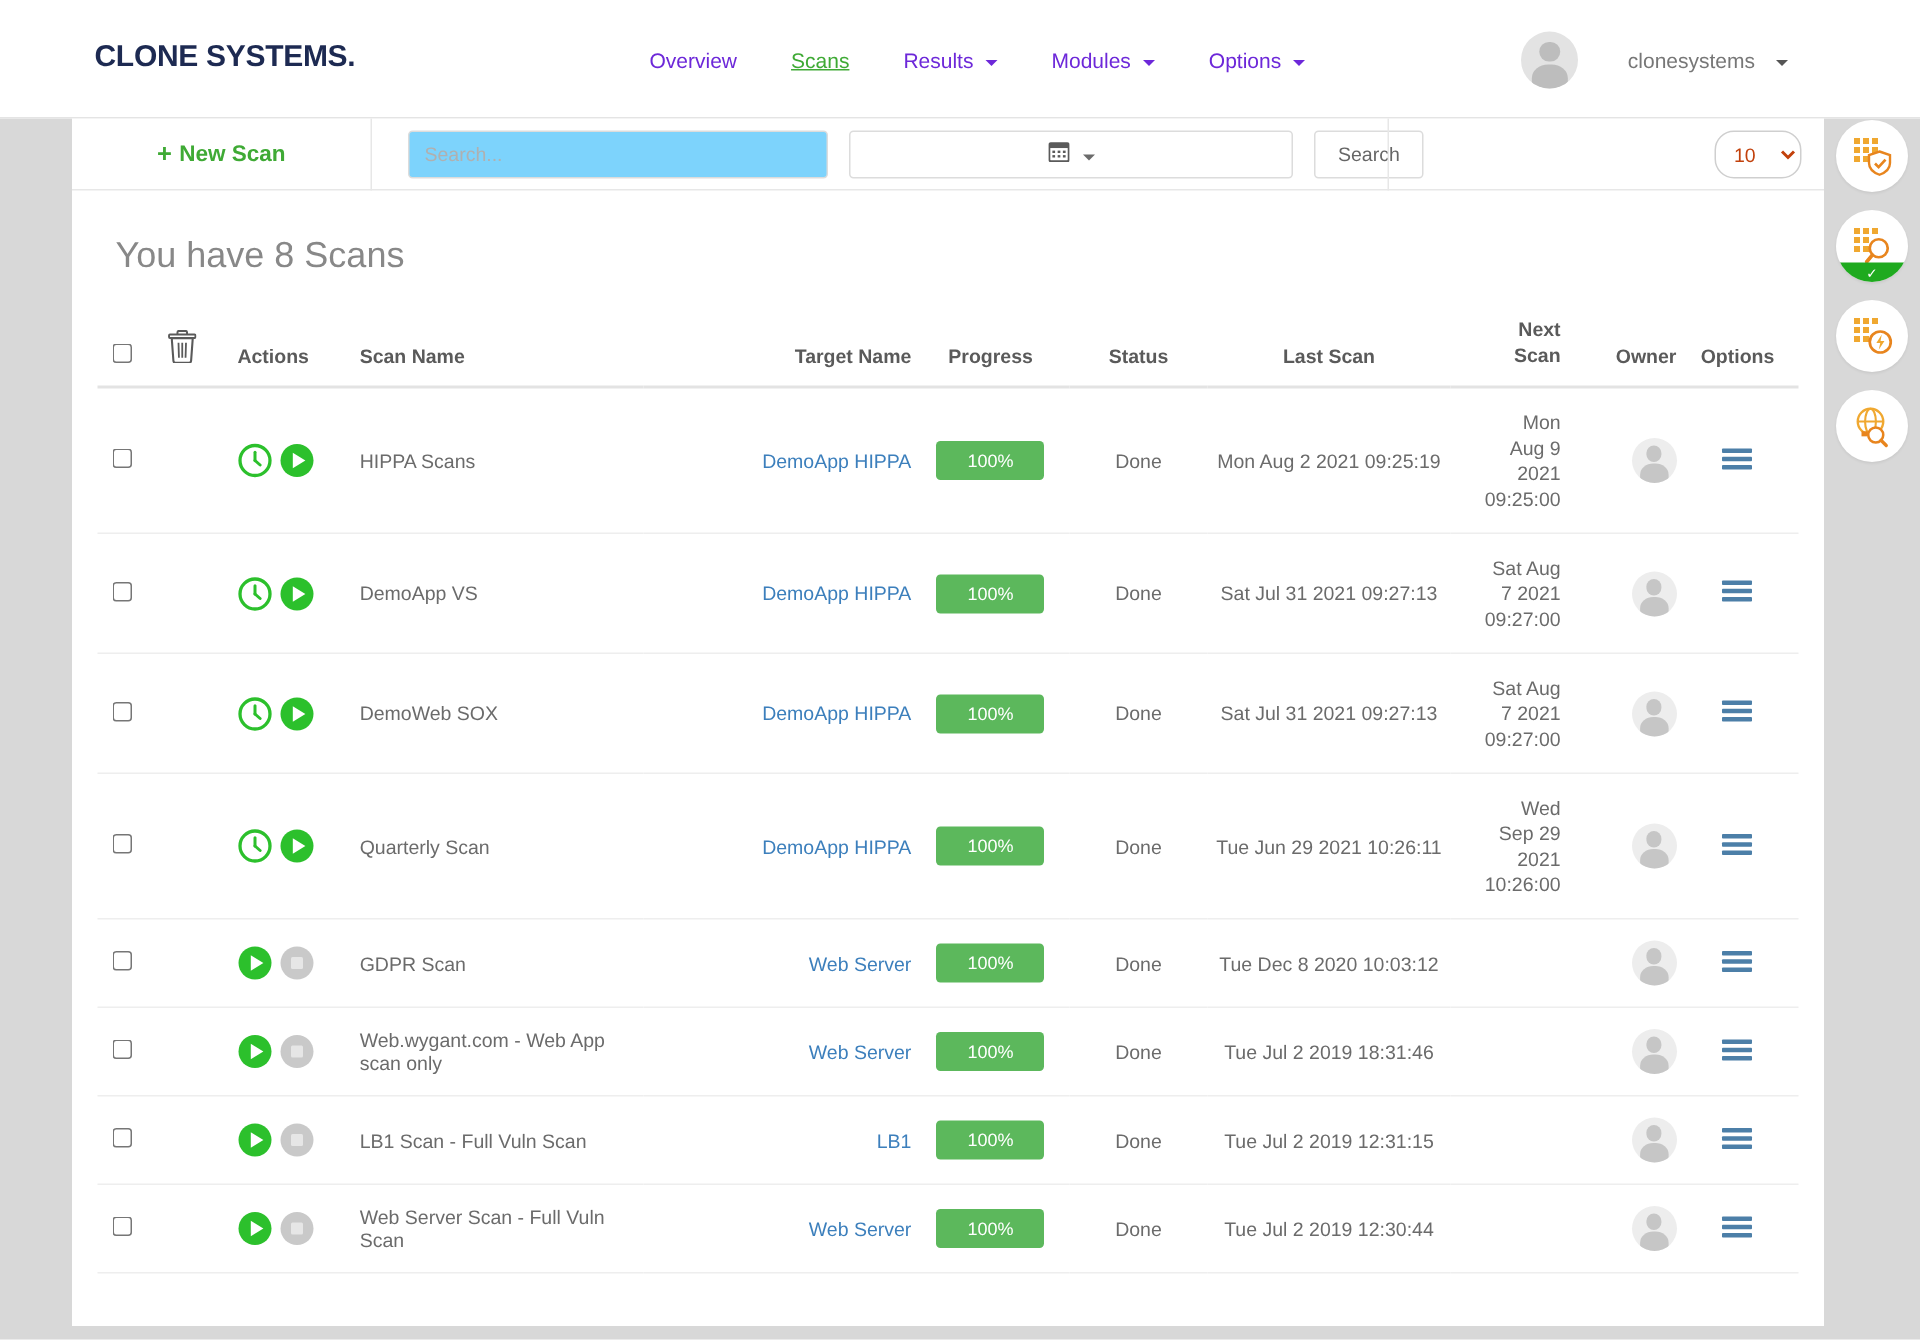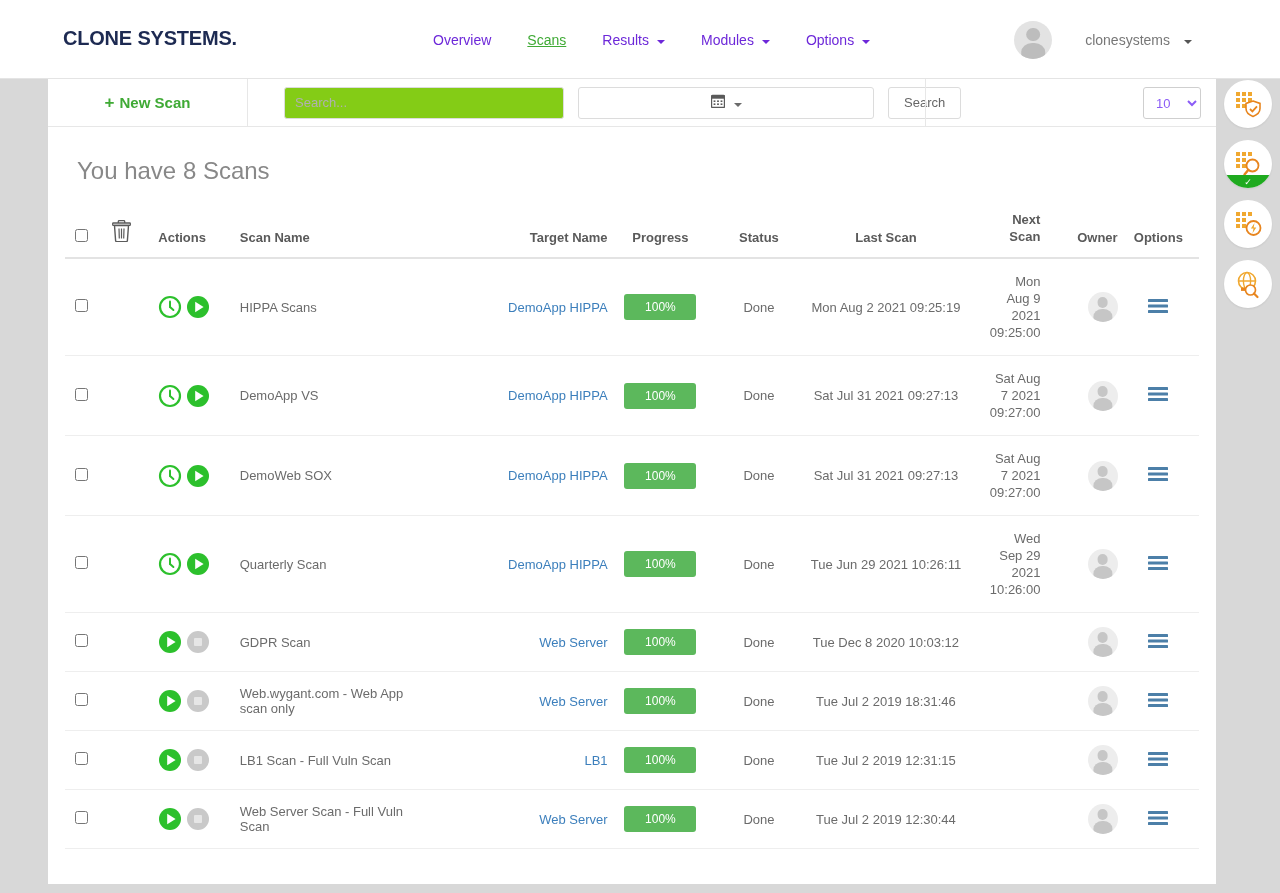--- a/index.html
+++ b/index.html
@@ -80,24 +80,24 @@
   }
   .new-scan {
     width: 200px; height: 48px;
     display: flex; align-items: center; justify-content: center;
     color: #3faa35; font-size: 15px; font-weight: bold;
     border-right: 1px solid #e7e7e7; cursor: pointer; gap: 5px;
   }
   .plus { font-size: 17px; font-weight: bold; line-height: 1; }
 
   .search-input {
-    margin-left: 36px; width: 280px; height: 32px;
+    margin-left: 24px; width: 280px; height: 32px;
     border: 1px solid #dcdcdc; border-radius: 3px;
     padding: 0 10px; font-size: 13px; color: #555;
-    font-family: "Liberation Sans", sans-serif; background: #84cc16;
+    font-family: "Liberation Sans", sans-serif; background: #7dd3fc;
   }
   .search-input::placeholder { color: #b0b0b0; }
 
   .daterange {
     margin-left: 14px; width: 296px; height: 32px;
     border: 1px solid #dcdcdc; border-radius: 3px;
     background: #fff; display: flex; align-items: center; justify-content: center;
     gap: 7px; cursor: pointer; color: #6b6b6b;
   }
   .cal-icon { display: inline-block; }
@@ -110,22 +110,22 @@
   }
 
   .toolbar-divider {
     position: absolute; left: 877px; top: 0; width: 1px; height: 48px;
     background: #e7e7e7;
   }
 
   .page-size {
     position: absolute; right: 15px; top: 8px;
     width: 58px; height: 32px;
-    border: 1px solid #cfcfcf; border-radius: 3px;
-    background: #fff; font-size: 13px; color: #8b5cf6;
+    border: 1px solid #cfcfcf; border-radius: 13px;
+    background: #fff; font-size: 13px; color: #c2410c;
     font-family: "Liberation Sans", sans-serif; padding-left: 8px;
   }
 
   
   .page-title {
     margin: 30px 0 0 29px; font-size: 24px; color: #888; font-weight: normal;
   }
 
   
   .table-wrap { margin: 26px 17px 0 17px; }

